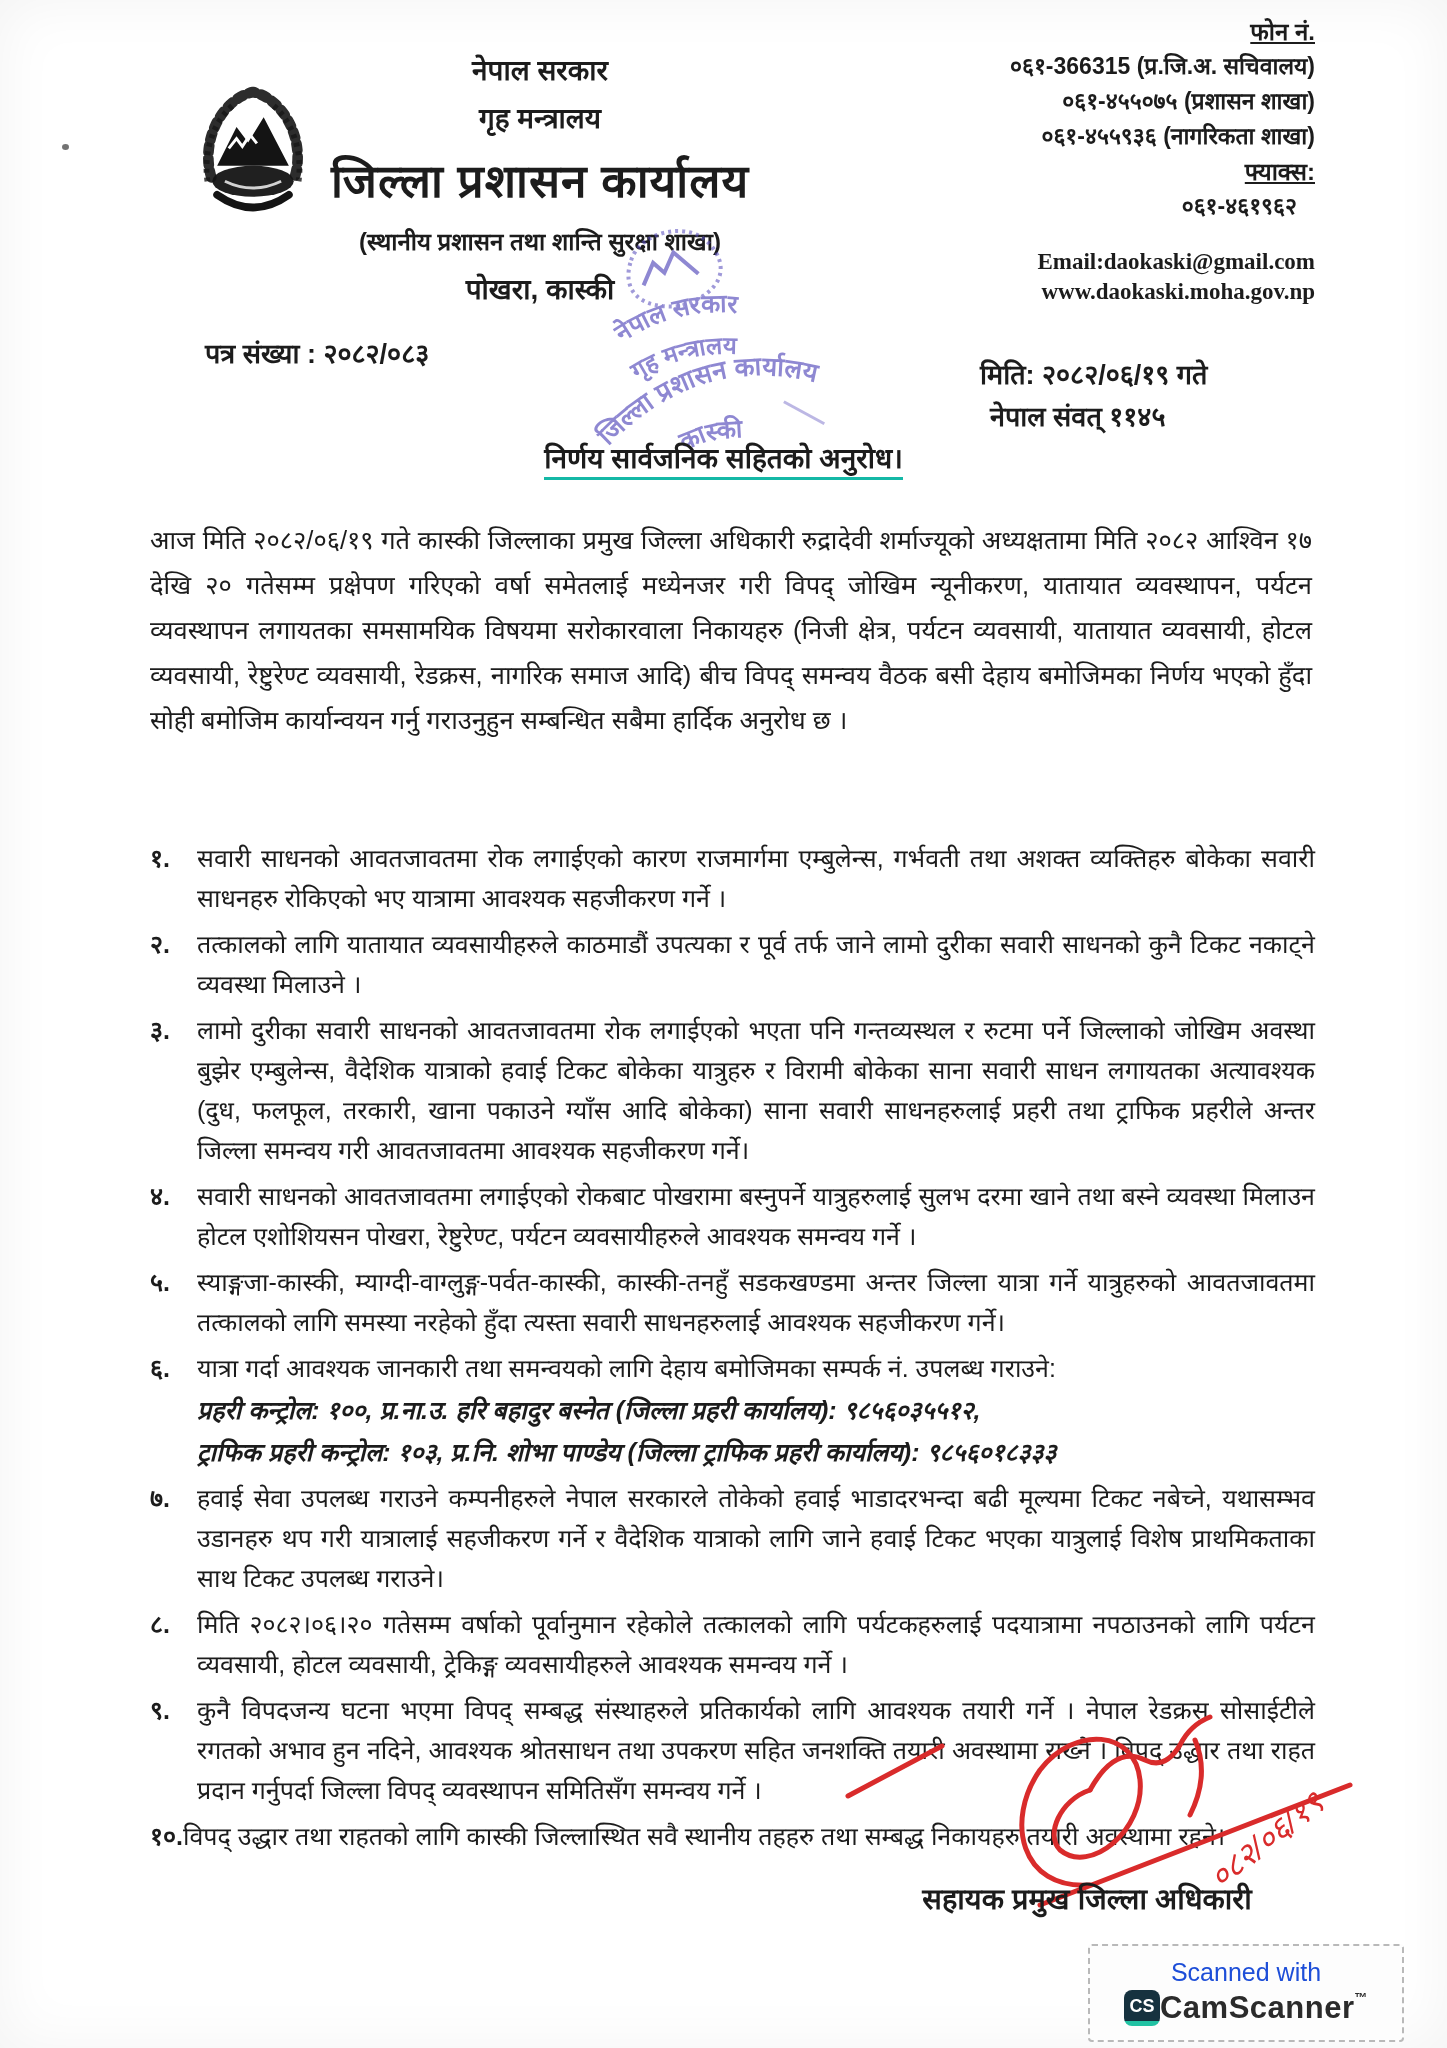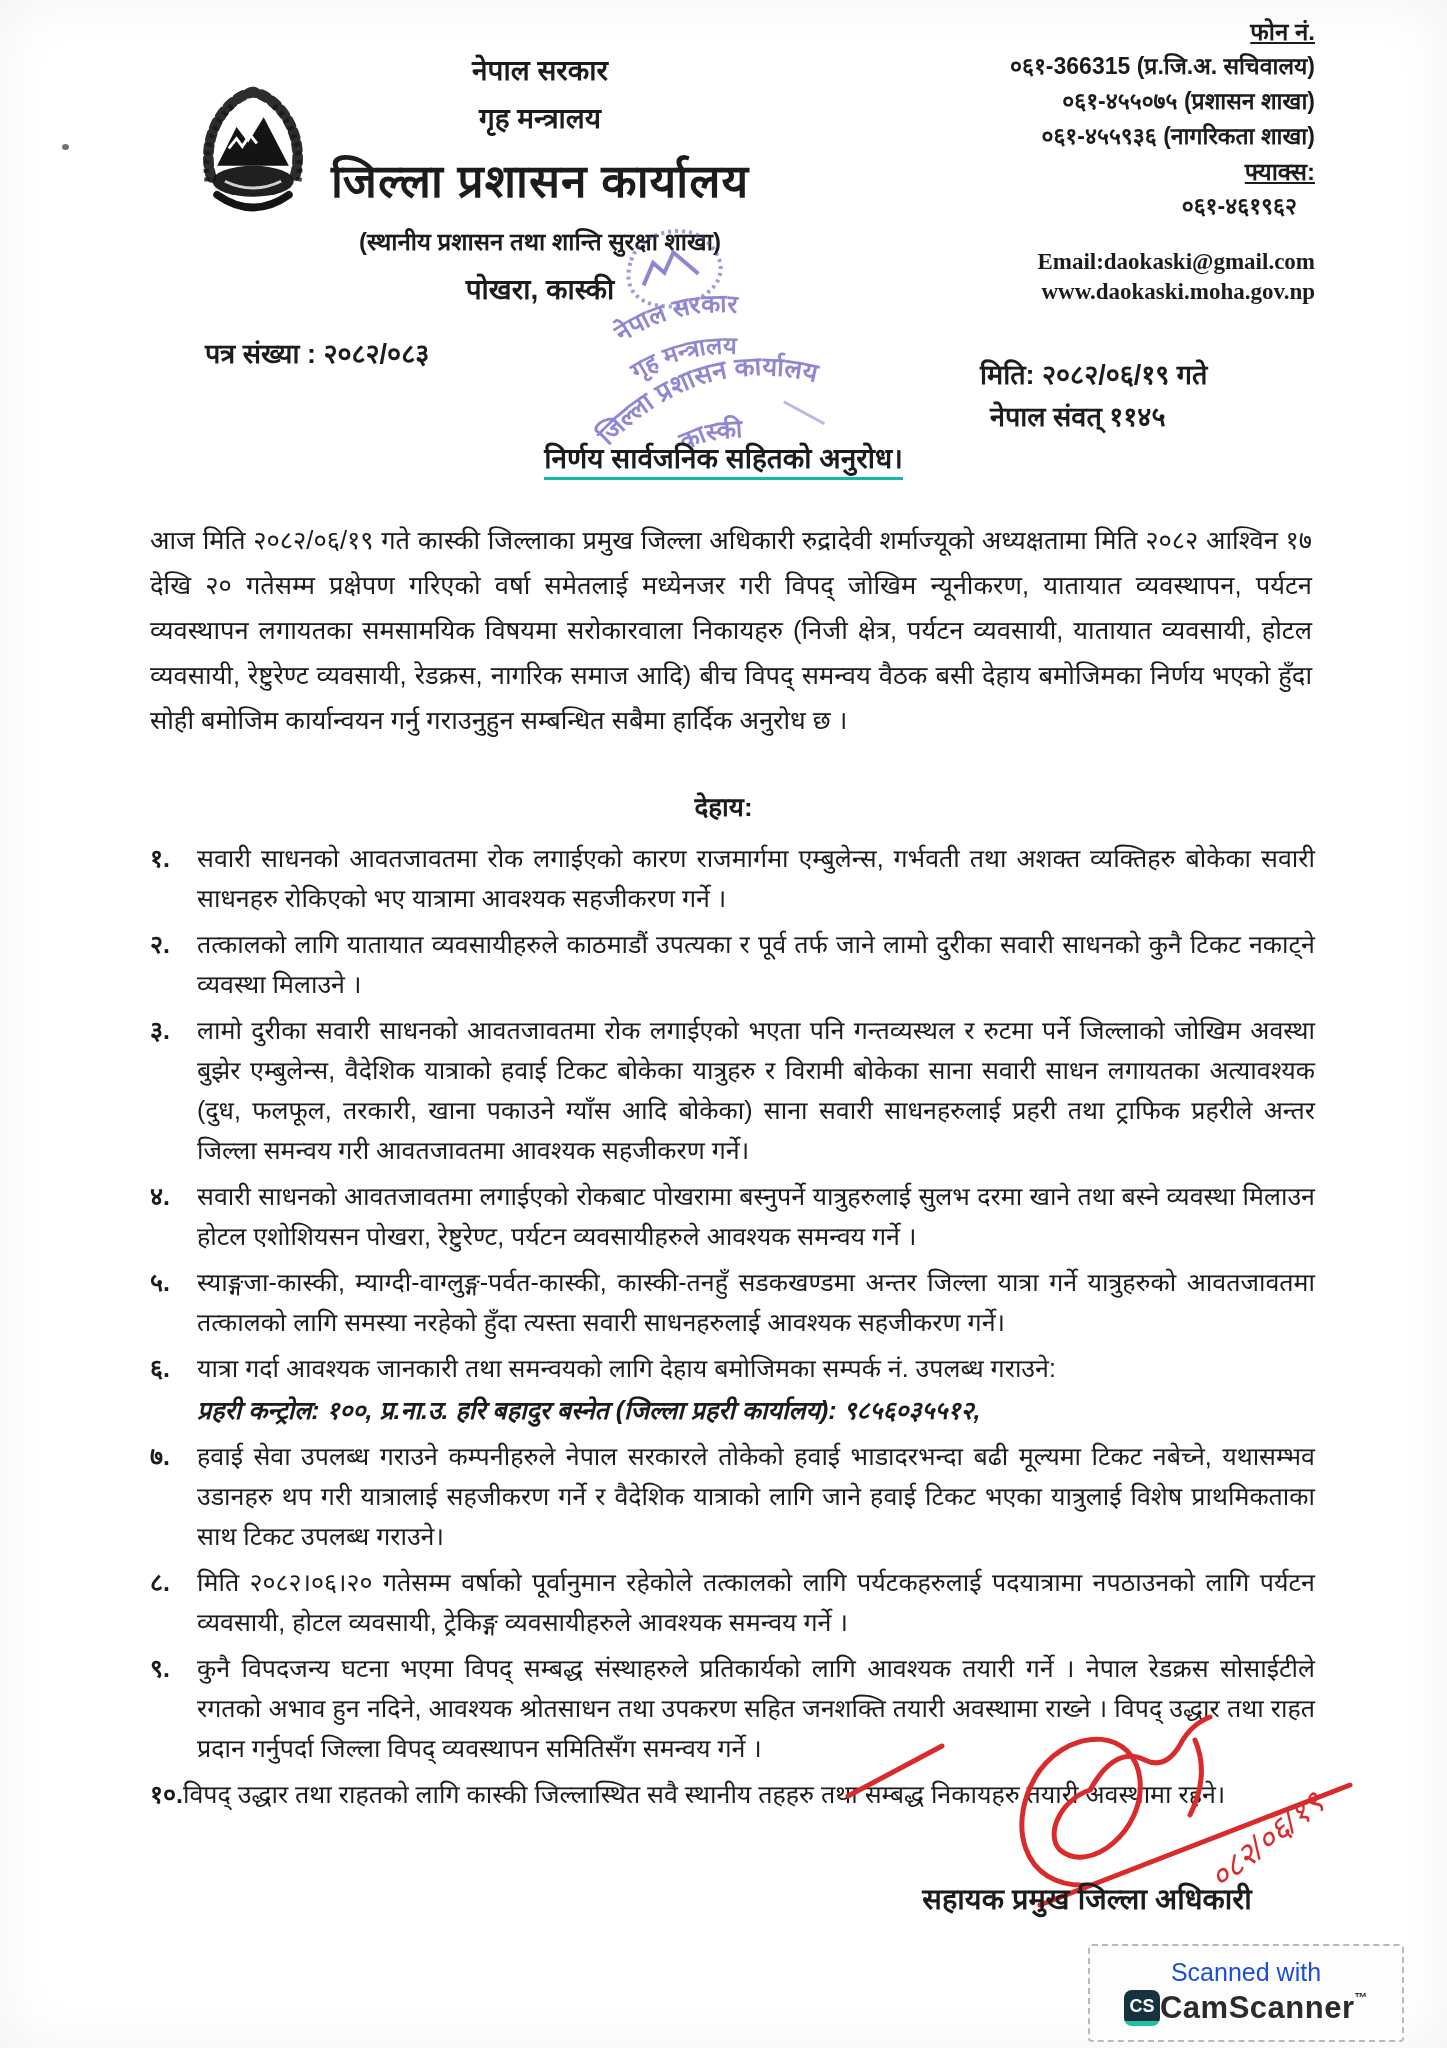--- a/index.html
+++ b/index.html
@@ -131,41 +131,41 @@
       <path d="M225,215 L260,245" stroke="#5b50bd" stroke-width="3" opacity="0.6"></path>
     </g>
   </svg>
 
   <div class="doc-title">
     <span>निर्णय सार्वजनिक सहितको अनुरोध।</span>
   </div>
 
   <p class="para">आज मिति २०८२/०६/१९ गते कास्की जिल्लाका प्रमुख जिल्ला अधिकारी रुद्रादेवी शर्माज्यूको अध्यक्षतामा मिति २०८२ आश्विन १७ देखि २० गतेसम्म प्रक्षेपण गरिएको वर्षा समेतलाई मध्येनजर गरी विपद् जोखिम न्यूनीकरण, यातायात व्यवस्थापन, पर्यटन व्यवस्थापन लगायतका समसामयिक विषयमा सरोकारवाला निकायहरु (निजी क्षेत्र, पर्यटन व्यवसायी, यातायात व्यवसायी, होटल व्यवसायी, रेष्टुरेण्ट व्यवसायी, रेडक्रस, नागरिक समाज आदि) बीच विपद् समन्वय वैठक बसी देहाय बमोजिमका निर्णय भएको हुँदा सोही बमोजिम कार्यान्वयन गर्नु गराउनुहुन सम्बन्धित सबैमा हार्दिक अनुरोध छ ।</p>
 
-  <div class="dehaya">देहाय:</div>
 
   <div class="list">
     <div class="li">
       <span class="num">१.</span><span>सवारी साधनको आवतजावतमा रोक लगाईएको कारण राजमार्गमा एम्बुलेन्स, गर्भवती तथा अशक्त व्यक्तिहरु बोकेका सवारी साधनहरु रोकिएको भए यात्रामा आवश्यक सहजीकरण गर्ने ।</span>
     </div>
     <div class="li">
       <span class="num">२.</span><span>तत्कालको लागि यातायात व्यवसायीहरुले काठमाडौं उपत्यका र पूर्व तर्फ जाने लामो दुरीका सवारी साधनको कुनै टिकट नकाट्ने व्यवस्था मिलाउने ।</span>
     </div>
     <div class="li">
       <span class="num">३.</span><span>लामो दुरीका सवारी साधनको आवतजावतमा रोक लगाईएको भएता पनि गन्तव्यस्थल र रुटमा पर्ने जिल्लाको जोखिम अवस्था बुझेर एम्बुलेन्स, वैदेशिक यात्राको हवाई टिकट बोकेका यात्रुहरु र विरामी बोकेका साना सवारी साधन लगायतका अत्यावश्यक (दुध, फलफूल, तरकारी, खाना पकाउने ग्याँस आदि बोकेका) साना सवारी साधनहरुलाई प्रहरी तथा ट्राफिक प्रहरीले अन्तर जिल्ला समन्वय गरी आवतजावतमा आवश्यक सहजीकरण गर्ने।</span>
     </div>
     <div class="li">
       <span class="num">४.</span><span>सवारी साधनको आवतजावतमा लगाईएको रोकबाट पोखरामा बस्नुपर्ने यात्रुहरुलाई सुलभ दरमा खाने तथा बस्ने व्यवस्था मिलाउन होटल एशोशियसन पोखरा, रेष्टुरेण्ट, पर्यटन व्यवसायीहरुले आवश्यक समन्वय गर्ने ।</span>
     </div>
     <div class="li">
       <span class="num">५.</span><span>स्याङ्गजा-कास्की, म्याग्दी-वाग्लुङ्ग-पर्वत-कास्की, कास्की-तनहुँ सडकखण्डमा अन्तर जिल्ला यात्रा गर्ने यात्रुहरुको आवतजावतमा तत्कालको लागि समस्या नरहेको हुँदा त्यस्ता सवारी साधनहरुलाई आवश्यक सहजीकरण गर्ने।</span>
     </div>
     <div class="li">
       <span class="num">६.</span><span>यात्रा गर्दा आवश्यक जानकारी तथा समन्वयको लागि देहाय बमोजिमका सम्पर्क नं. उपलब्ध गराउने:</span>
       <div class="sub">प्रहरी कन्ट्रोल: १००, प्र.ना.उ. हरि बहादुर बस्नेत (जिल्ला प्रहरी कार्यालय): ९८५६०३५५१२,</div>
+      <div class="sub">ट्राफिक प्रहरी कन्ट्रोल: १०३, प्र.नि. शोभा पाण्डेय (जिल्ला ट्राफिक प्रहरी कार्यालय): ९८५६०१८३३३</div>
     </div>
     <div class="li">
       <span class="num">७.</span><span>हवाई सेवा उपलब्ध गराउने कम्पनीहरुले नेपाल सरकारले तोकेको हवाई भाडादरभन्दा बढी मूल्यमा टिकट नबेच्ने, यथासम्भव उडानहरु थप गरी यात्रालाई सहजीकरण गर्ने र वैदेशिक यात्राको लागि जाने हवाई टिकट भएका यात्रुलाई विशेष प्राथमिकताका साथ टिकट उपलब्ध गराउने।</span>
     </div>
     <div class="li">
       <span class="num">८.</span><span>मिति २०८२।०६।२० गतेसम्म वर्षाको पूर्वानुमान रहेकोले तत्कालको लागि पर्यटकहरुलाई पदयात्रामा नपठाउनको लागि पर्यटन व्यवसायी, होटल व्यवसायी, ट्रेकिङ्ग व्यवसायीहरुले आवश्यक समन्वय गर्ने ।</span>
     </div>
     <div class="li">
       <span class="num">९.</span><span>कुनै विपदजन्य घटना भएमा विपद् सम्बद्ध संस्थाहरुले प्रतिकार्यको लागि आवश्यक तयारी गर्ने । नेपाल रेडक्रस सोसाईटीले रगतको अभाव हुन नदिने, आवश्यक श्रोतसाधन तथा उपकरण सहित जनशक्ति तयारी अवस्थामा राख्ने । विपद् उद्धार तथा राहत प्रदान गर्नुपर्दा जिल्ला विपद् व्यवस्थापन समितिसँग समन्वय गर्ने ।</span>
     </div>

